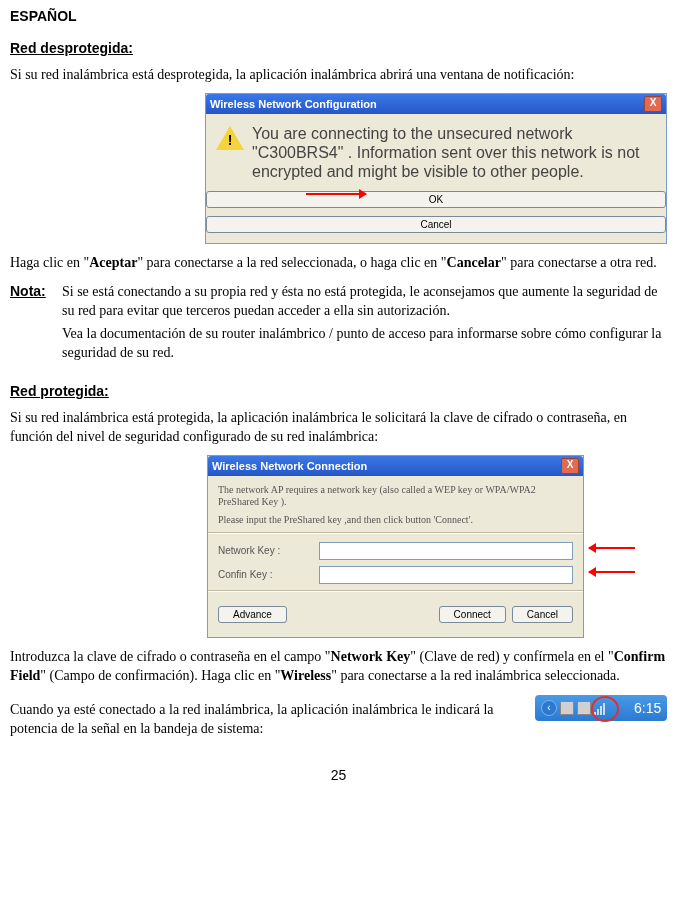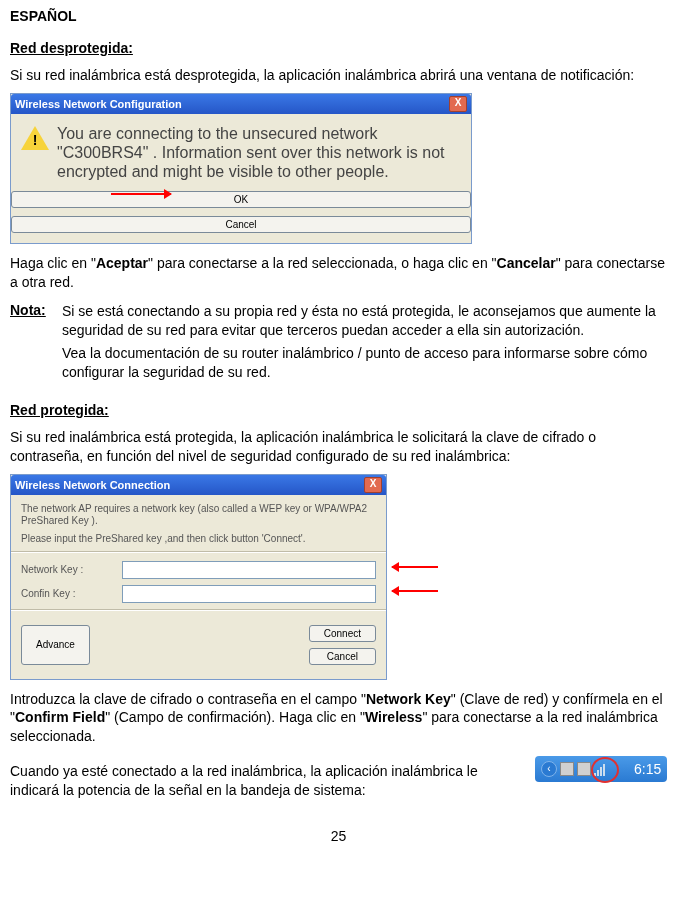--- a/index.html
+++ b/index.html
@@ -7,29 +7,29 @@
     font-size: 14px;
     width: 677px;
     margin: 0;
     padding: 8px 10px 8px 10px;
     color: #000;
     background: #fff;
     box-sizing: border-box;
   }
   .lang { font-weight: bold; margin-bottom: 0; }
   .sect { font-weight: bold; text-decoration: underline; margin: 16px 0 10px 0; }
-  p { margin: 8px 0; line-height: 1.35; }
+  p { margin: 8px 0; line-height: 1.35; font-family: Liberation Serif, serif; }
   .note-row { display: flex; margin: 10px 0; }
   .note-label { font-weight: bold; text-decoration: underline; width: 52px; flex: none; }
   .note-body { flex: 1; }
   .note-body p { margin: 0 0 4px 0; }
   .page-num { text-align: center; margin-top: 20px; font-size: 14px; }
 
   
-  .dlg-wrap { display: flex; justify-content: flex-start; margin: 6px 0 10px 0; }
+  .dlg-wrap { display: flex; justify-content: flex-end; margin: 6px 0 10px 0; }
   .dlg1 { width: 460px; font-family: Tahoma, sans-serif; font-size: 10px; border: 1px solid #7a9bcc; background:#ece9d8; }
   .titlebar {
     background: linear-gradient(to bottom, #3a78e6, #2556c7);
     color: #fff; display: flex; align-items: center; justify-content: space-between;
     padding: 2px 4px; font-weight: bold; font-size: 11px;
     border-radius: 3px 3px 0 0;
   }
   .close-btn {
     width: 16px; height: 14px; background: #e26a50; border: 1px solid #a04030;
     color: #fff; font-size: 10px; line-height: 12px; text-align: center; border-radius: 2px;
@@ -63,21 +63,21 @@
   .dlg2 { width: 375px; font-family: Tahoma, sans-serif; font-size: 10px; border: 1px solid #7a9bcc; background:#ece9d8; }
   .dlg2-body { padding: 8px 10px 8px 10px; }
   .dlg2-body p { font-size: 10px; color: #555; margin: 0 0 6px 0; line-height: 1.2; }
   .hr { height: 1px; background: #c0bca8; margin: 4px -10px 8px -10px; border-bottom: 1px solid #fff; }
   .field-row { display: flex; align-items: center; margin: 6px 0; }
   .field-row label { width: 101px; font-size: 10px; color: #555; }
   .field-row input {
     flex: 1; height: 16px; border: 1px solid #7F9DB9; font-size: 10px; padding: 0 2px; background: #fff;
   }
   .dlg2-btns { display: flex; justify-content: space-between; padding: 6px 0 6px 0; }
-  .dlg2-btns .right { display: flex; gap: 6px; flex-direction: column; }
+  .dlg2-btns .right { display: flex; gap: 6px; }
   .red-arrow-left {
     position: absolute; width: 46px; height: 2px; background: red;
   }
   .red-arrow-left::before {
     content: ""; position: absolute; left: -1px; top: -4px;
     border-right: 8px solid red; border-top: 5px solid transparent; border-bottom: 5px solid transparent;
   }
   .ra1 { top: 92px; left: 382px; }
   .ra2 { top: 116px; left: 382px; }
 

